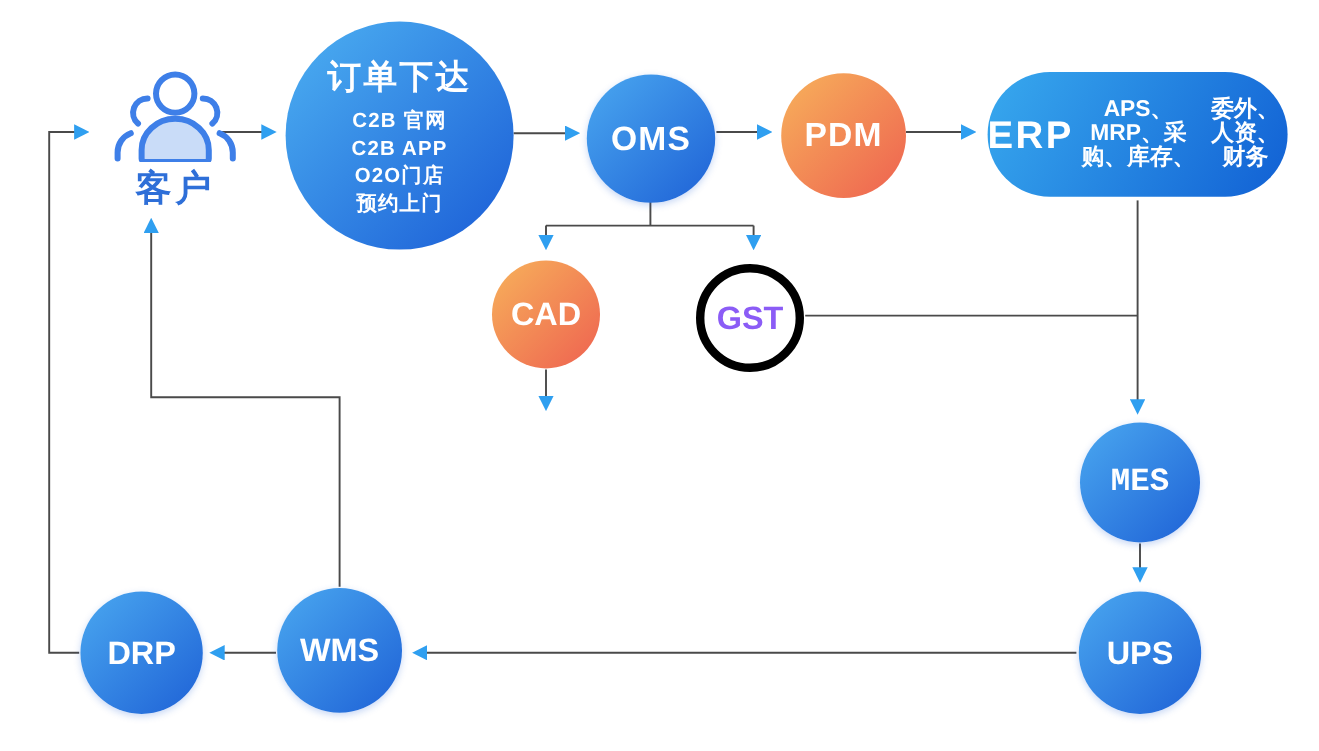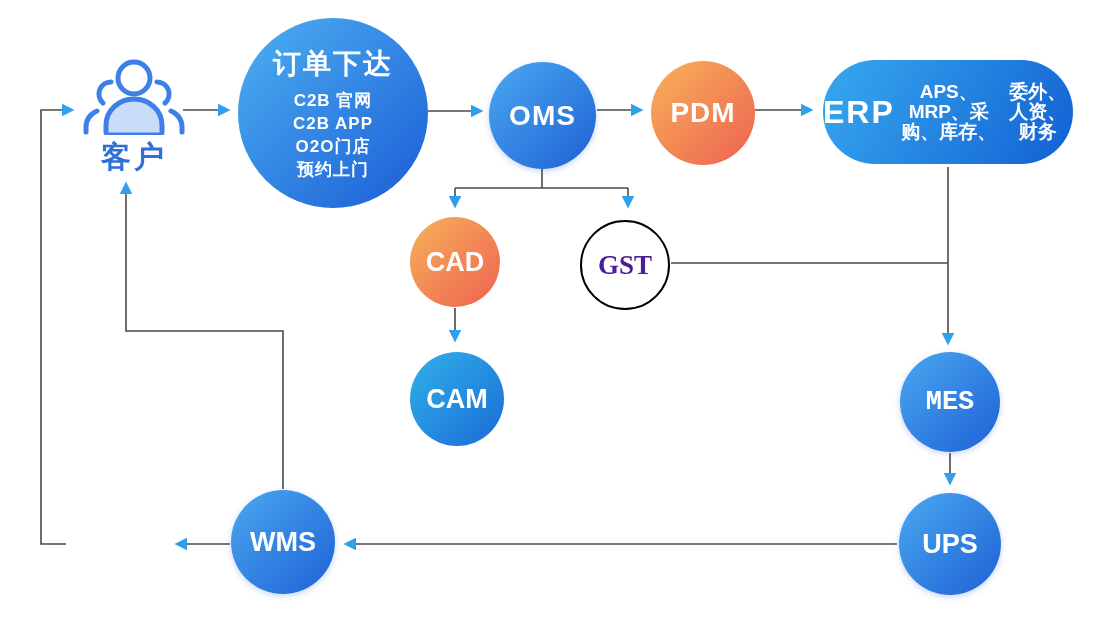--- a/index.html
+++ b/index.html
@@ -37,39 +37,38 @@
     background:linear-gradient(135deg,#4db1f2 0%,#1a5cd6 100%);
   }
   .grad-blue-cyan {
     background:linear-gradient(135deg,#30b2ea 0%,#1b6ad6 100%);
   }
   .grad-orange {
     background:linear-gradient(135deg,#f7b25b 0%,#ee6150 100%);
   }
   .outline-blue {
     background:#ffffff;
-    border:2px solid #000000;
-    color:#4c1d95;
-    font-family:Liberation Serif, serif;
+    border:7px solid #000000;
+    color:#8b5cf6;
   }
   .pill {
     border-radius:52px;
     background:linear-gradient(120deg,#38a9ee 0%,#1160d4 100%);
     flex-direction:row;
   }
   .label-lg { font-size:28px; letter-spacing:1px; }
   .label-md { font-size:27px; }
   .order-node { flex-direction:column; }
   .order-title { font-size:28px; letter-spacing:2px; margin-bottom:6px; }
   .order-line { font-size:17px; line-height:23px; letter-spacing:1px; }
   .erp-title { font-size:32px; letter-spacing:2px; line-height:34px; }
   .erp-line { font-size:19px; line-height:20px; }
   .customer {
     position:absolute;
-    left:78px; top:55px;
+    left:90px; top:55px;
     width:112px;
     display:flex;
     flex-direction:column;
     align-items:center;
     justify-content:center;
   }
   .customer-label {
     margin-top:2px;
     font-size:30px;
     font-weight:bold;
@@ -154,22 +153,22 @@
   <div class="node pill" style="left:823px; top:60px; width:250px; height:104px;">
     <div class="erp-title">ERP</div>
     <div class="erp-line">APS、MRP、采购、库存、</div>
     <div class="erp-line">委外、人资、财务</div>
   </div>
 
   <div class="node circle grad-orange label-md" style="left:410px; top:217px; width:90px; height:90px;">CAD</div>
 
   <div class="node circle outline-blue label-md" style="left:580px; top:220px; width:90px; height:90px;">GST</div>
 
-  <div class="node circle grad-blue-cyan label-md" style="left:410px; top:352px; width:94px; height:94px;">CAM</div>
 
   <div class="node circle grad-blue label-md" style="left:900px; top:352px; width:100px; height:100px;font-family:Liberation Mono, monospace;">MES</div>
 
   <div class="node circle grad-blue label-md" style="left:899px; top:493px; width:102px; height:102px;">UPS</div>
 
   <div class="node circle grad-blue label-md" style="left:231px; top:490px; width:104px; height:104px;">WMS</div>
 
+  <div class="node circle grad-blue label-md" style="left:67px; top:493px; width:102px; height:102px;">DRP</div>
 
 </div>
 
 </body></html>

